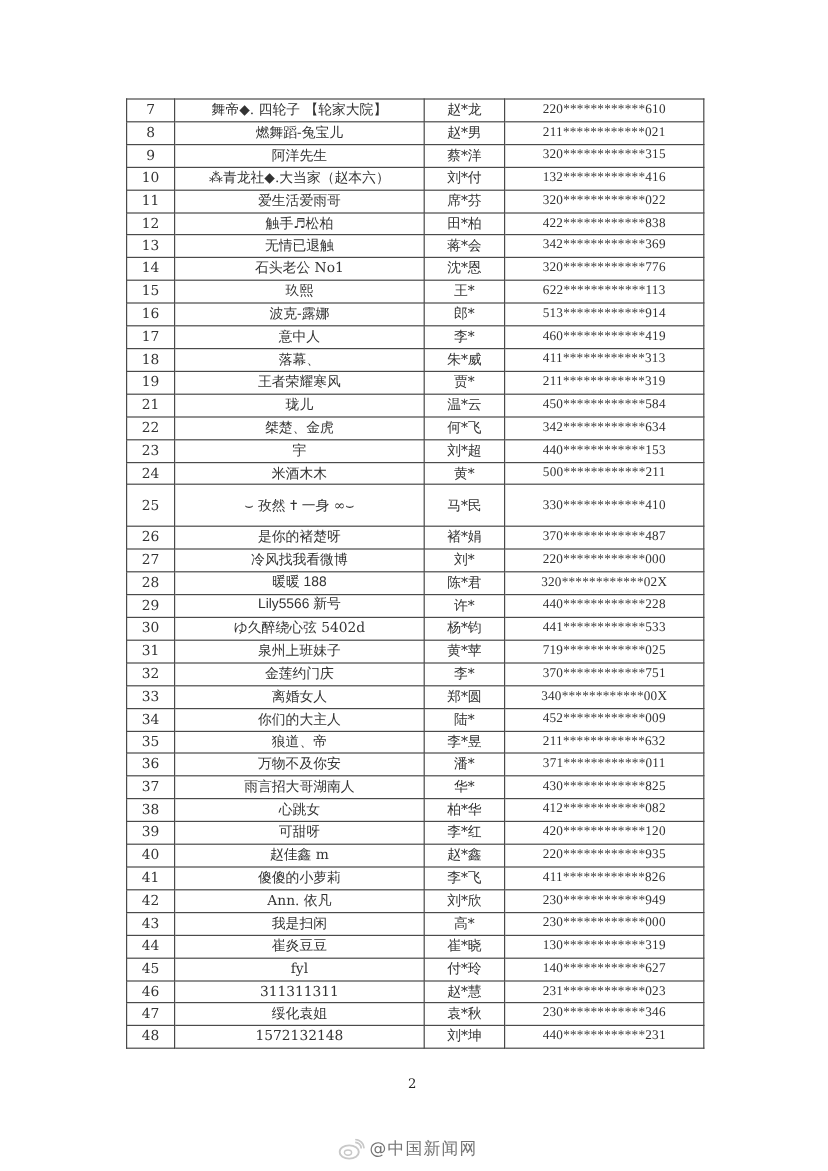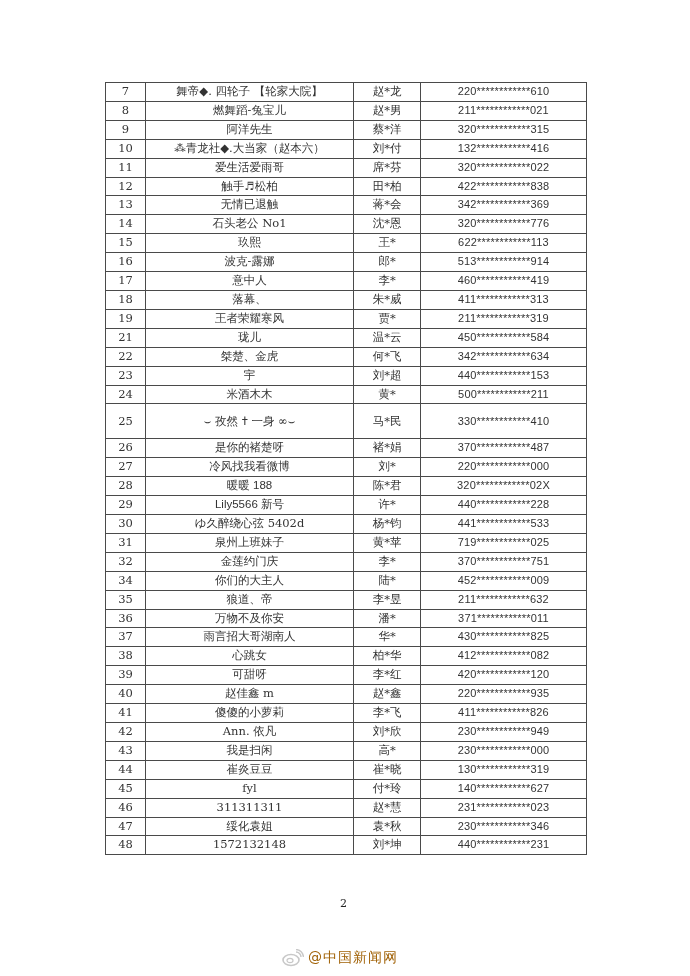--- a/index.html
+++ b/index.html
@@ -44,41 +44,41 @@
     table.roster tr.tall td {
       height: 34px;
       line-height: 34px;
     }
     col.c-num { width: 40px; }
     col.c-nick { width: 208px; }
     col.c-real { width: 67px; }
     col.c-id { width: 166px; }
     td.id-cell {
       letter-spacing: 0.2px;
-      font-family: Liberation Sans, sans-serif;
+      font-family: Liberation Serif, serif;
       font-size: 11px;
     }
     td.sans {
       font-family: "Liberation Sans", "DejaVu Sans", sans-serif;
     }
     .page-number {
       position: absolute;
       left: 340px;
       top: 897px;
       font-size: 11px;
       color: #222;
     }
     .watermark {
       position: absolute;
       left: 282px;
       top: 949px;
       display: flex;
       align-items: center;
       gap: 4px;
-      color: #a16207;
+      color: #737373;
       font-family: "DejaVu Sans", sans-serif;
       font-size: 14px;
       letter-spacing: 1px;
     }
     .watermark svg { display: block; }
   </style>
 </head>
 <body>
 
 <div class="page">
@@ -234,20 +234,26 @@
           <td>黄*苹</td>
           <td class="id-cell">719************025</td>
         </tr>
         <tr>
           <td>32</td>
           <td>金莲约门庆</td>
           <td>李*</td>
           <td class="id-cell">370************751</td>
         </tr>
         <tr>
+          <td>33</td>
+          <td>离婚女人</td>
+          <td>郑*圆</td>
+          <td class="id-cell">340************00X</td>
+        </tr>
+        <tr>
           <td>34</td>
           <td>你们的大主人</td>
           <td>陆*</td>
           <td class="id-cell">452************009</td>
         </tr>
         <tr>
           <td>35</td>
           <td>狼道、帝</td>
           <td>李*昱</td>
           <td class="id-cell">211************632</td>

